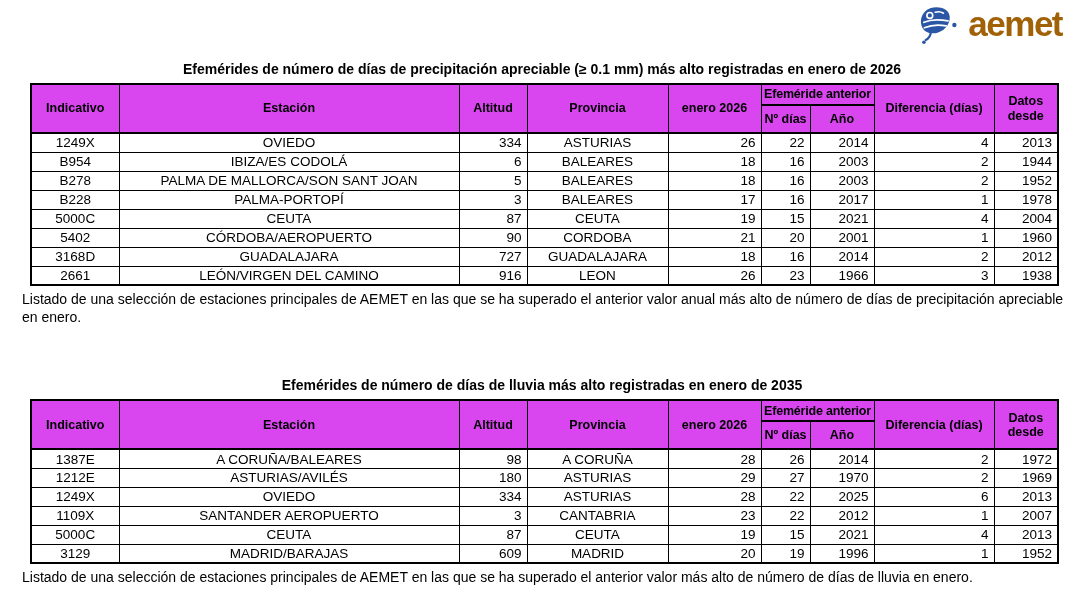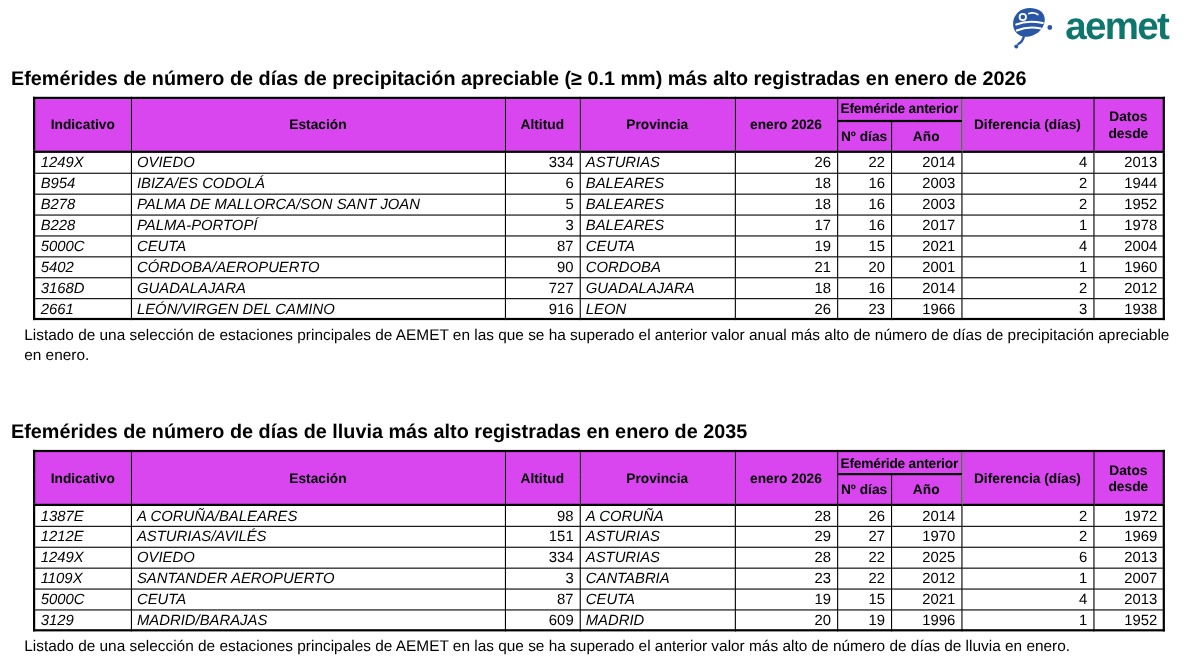--- a/index.html
+++ b/index.html
@@ -26,23 +26,23 @@
   .logo-mark { width: 50px; height: 40px; }
   .logo-text {
     font-weight: bold;
     font-size: 35px;
     letter-spacing: -1.5px;
     line-height: 1;
     position: relative;
     top: -2px;
   }
   .section-title {
-    text-align: left;
+    text-align: center;
     font-weight: bold;
-    font-size: 18px;
+    font-size: 14px;
     margin: 15px 10px 6px 10px;
   }
   .section-title.second { margin-top: 51px; }
   .table-wrap { margin: 0 27px 0 30px; }
   table.efem-table {
     width: 100%;
     border-collapse: collapse;
     border: 2px solid #000;
     table-layout: fixed;
   }
@@ -69,21 +69,21 @@
     font-size: 13.5px;
     border: 1px solid #000;
     padding: 0 5px;
     height: 19px;
     line-height: 17px;
     white-space: nowrap;
     overflow: hidden;
     vertical-align: middle;
   }
   table.efem-table tbody tr:first-child td { border-top: 2px solid #000; }
-  .al-left  { text-align: left; font-style: italic; }
+  .al-left  { text-align: center; }
   .al-right { text-align: right; }
   .footnote {
     margin: 4px 36px 0 22px;
     width: 1044px;
     font-size: 14px;
     line-height: 1.3;
   }
 </style>
 </head>
 <body>
@@ -93,21 +93,21 @@
     <svg class="logo-mark" viewBox="0 0 50 44" xmlns="http://www.w3.org/2000/svg">
       <path d="M11,7 C16,1.5 27,1 33,5 C38,8 39,14 37,19 C35,25 29,30 22,31 C15,32 9,29 7,23 C5,17 7,11 11,7 Z" fill="#2a57a5"></path>
       <path d="M9.5,19 Q20,14.5 36,17.5" stroke="#ffffff" stroke-width="2" fill="none" stroke-linecap="round"></path>
       <path d="M10,25 Q21,20.5 34,23" stroke="#ffffff" stroke-width="2" fill="none" stroke-linecap="round"></path>
       <circle cx="16" cy="11.5" r="3.2" fill="none" stroke="#ffffff" stroke-width="1.8"></circle>
       <path d="M22,8 Q27,6.5 31,9" stroke="#ffffff" stroke-width="1.8" fill="none" stroke-linecap="round"></path>
       <path d="M17,31 Q16,36 11.5,38.5" stroke="#2a57a5" stroke-width="2.4" fill="none" stroke-linecap="round"></path>
       <circle cx="9.5" cy="41" r="2" fill="#2a57a5"></circle>
       <circle cx="43" cy="22" r="2.4" fill="#2a57a5"></circle>
     </svg>
-    <span class="logo-text" style="color:#0f766e">aemet</span>
+    <span class="logo-text" style="color:#a16207">aemet</span>
   </div>
 </div>
 
 <div>
 
   <div class="section">
     <div class="section-title">Efemérides de número de días de precipitación apreciable (≥ 0.1 mm) más alto registradas en enero de 2026</div>
     <div class="table-wrap">
         <table class="efem-table">
           <colgroup>
@@ -271,21 +271,21 @@
               <td class="al-left">A CORUÑA</td>
               <td class="al-right">28</td>
               <td class="al-right">26</td>
               <td class="al-right">2014</td>
               <td class="al-right">2</td>
               <td class="al-right">1972</td>
             </tr>
             <tr>
               <td class="al-left">1212E</td>
               <td class="al-left">ASTURIAS/AVILÉS</td>
-              <td class="al-right">151</td>
+              <td class="al-right">180</td>
               <td class="al-left">ASTURIAS</td>
               <td class="al-right">29</td>
               <td class="al-right">27</td>
               <td class="al-right">1970</td>
               <td class="al-right">2</td>
               <td class="al-right">1969</td>
             </tr>
             <tr>
               <td class="al-left">1249X</td>
               <td class="al-left">OVIEDO</td>

